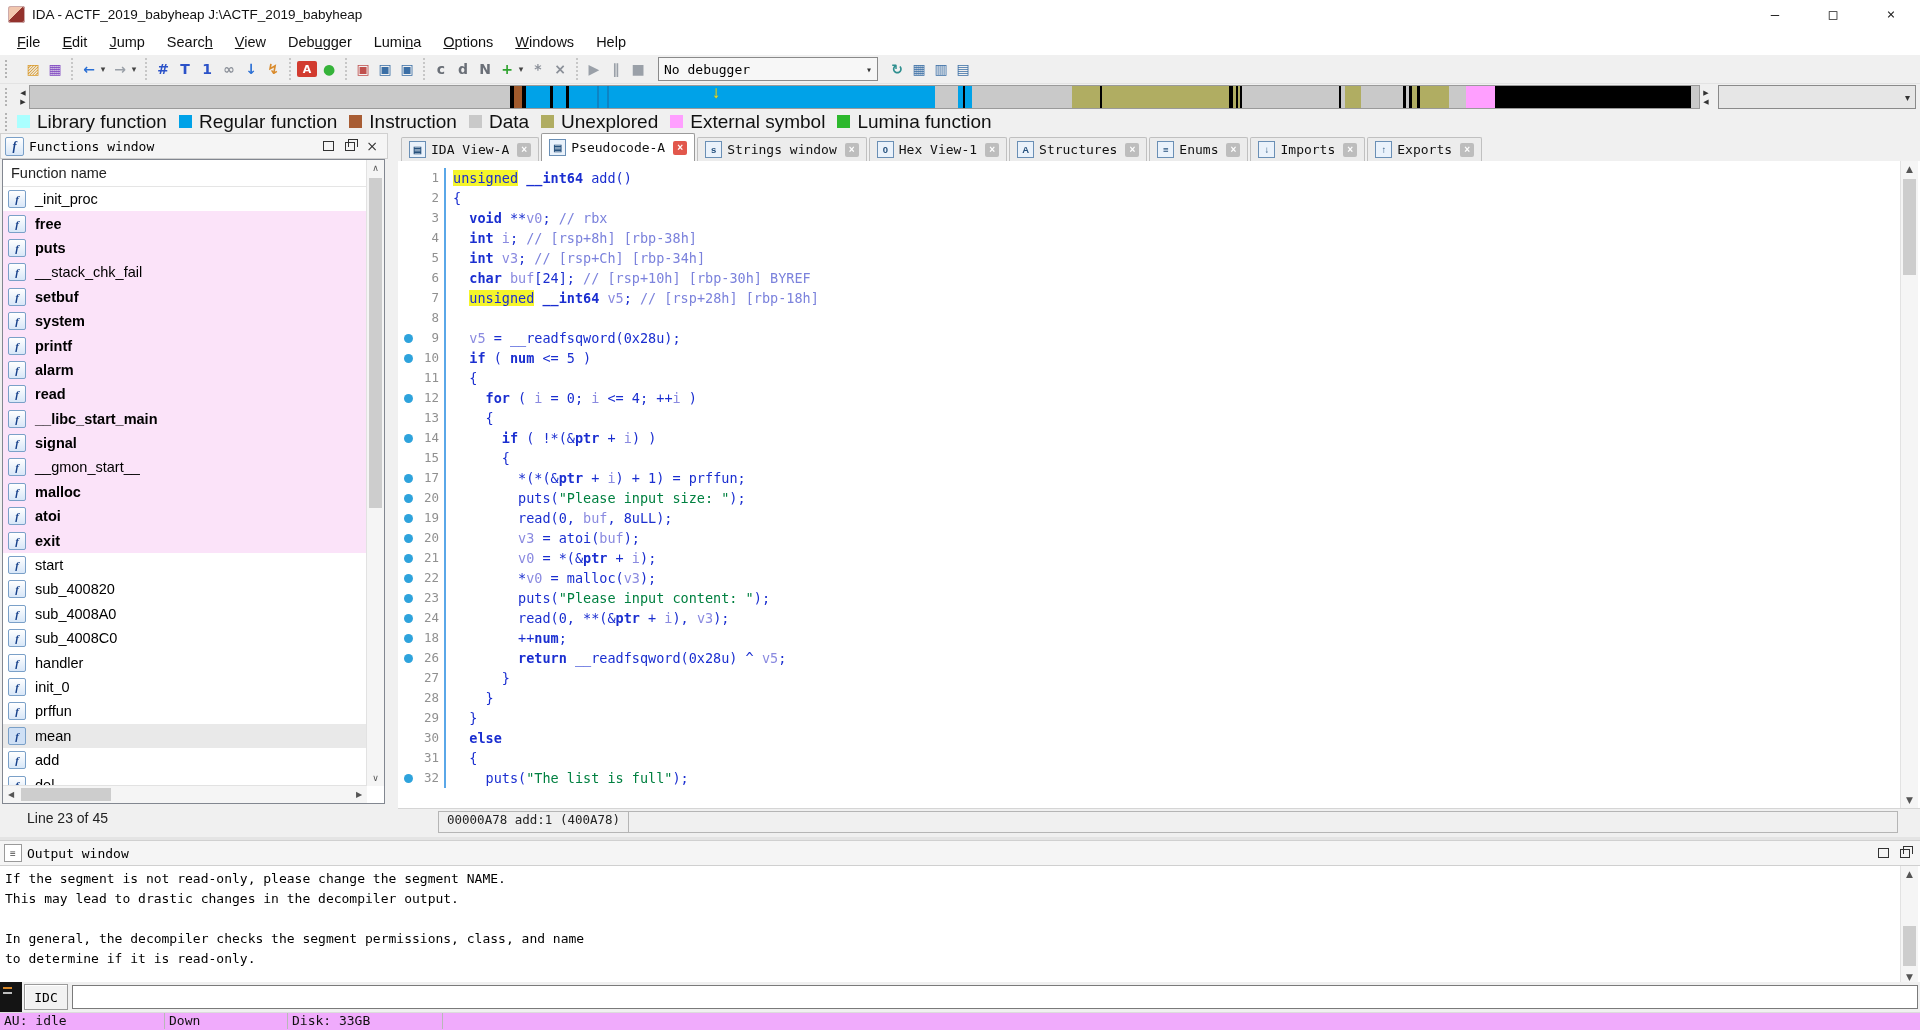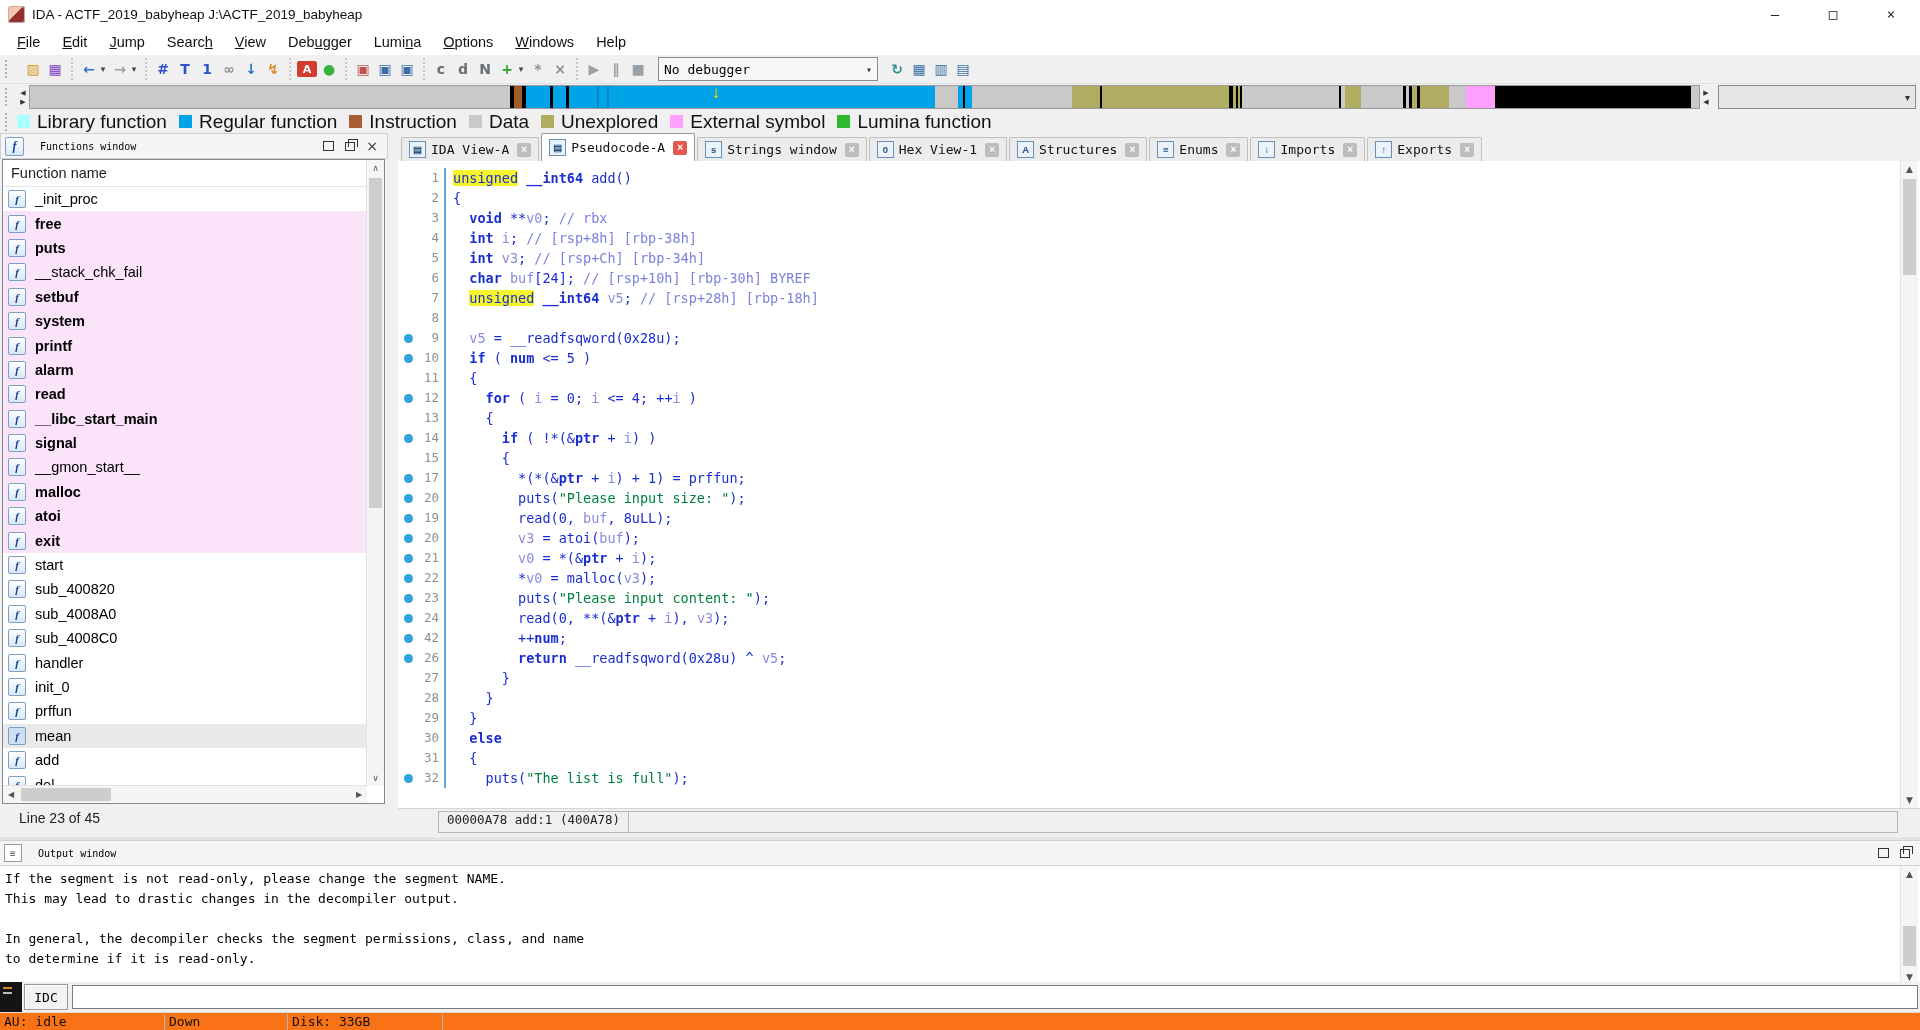--- a/index.html
+++ b/index.html
@@ -46,21 +46,21 @@
     display:flex;align-items:center;justify-content:flex-end}
   .nav-combo span{font-size:10px;color:#333;padding-right:5px}
   
   #legend{position:absolute;left:0;top:110px;width:1920px;height:23px;display:flex;align-items:center;background:#f0f0f0}
   .legend-item{display:flex;align-items:center;margin-right:12px}
   .legend-swatch{width:13px;height:13px;margin-right:7px}
   .legend-label{font-family:Liberation Sans, sans-serif;font-size:19px;color:#111}
   
   .panel-title{height:26px;display:flex;align-items:center;background:#f5f5f5;
     border:1px solid #d0d0d0;box-sizing:border-box;padding:0 4px}
-  .panel-title .pt-label{font-family:"DejaVu Sans Mono",monospace;font-size:10px;color:#000;margin-left:16px}
+  .panel-title .pt-label{font-family:"DejaVu Sans Mono",monospace;font-size:13px;color:#000;margin-left:5px}
   .pt-btns{margin-left:auto;display:flex;align-items:center}
   .pt-btn{width:22px;height:18px;display:flex;align-items:center;justify-content:center;color:#333}
   .pt-max .sq{width:9px;height:8px;border:1px solid #333}
   .pt-float .sq{position:relative;width:8px;height:7px;border:1px solid #333;background:#f5f5f5}
   .pt-float .sq::before{content:"";position:absolute;left:2px;top:-4px;width:8px;height:7px;
     border:1px solid #333;border-bottom:none}
   .pt-close{font-size:14px;font-family:"DejaVu Sans",sans-serif}
   .ficon{width:17px;height:17px;border:1px solid #7aa0c8;background:linear-gradient(#ffffff,#d8e7f8);
     color:#16408a;font:italic bold 12px "Liberation Serif",serif;display:inline-flex;
     align-items:center;justify-content:center;border-radius:2px;flex:0 0 auto}
@@ -73,21 +73,21 @@
   .list-header{height:26px;line-height:26px;padding-left:8px;font-size:14.5px;color:#222;
     border-bottom:1px solid #e5e5e5;background:#fff}
   .rows{position:absolute;left:0;right:17px;top:27px;bottom:17px;overflow:hidden}
   .frow{height:24.4px;display:flex;align-items:center;padding-left:5px;background:#fff}
   .frow.pink{background:#fbe3f9}
   .frow.selected{background:#e9e9e9}
   .frow .ficon{width:16px;height:16px;font-size:11px}
   .frow.selected .ficon{background:#cfe0f5}
   .fname{margin-left:9px;font-size:14.5px;color:#000;white-space:nowrap}
   .fbold .fname{font-weight:bold}
-  .panel-status{position:absolute;left:0;bottom:4px;height:24px;line-height:24px;
+  .panel-status{position:absolute;left:8px;bottom:4px;height:24px;line-height:24px;
     padding-left:19px;font-size:14px;color:#222}
   
   .vscroll{position:absolute;width:17px;background:#f5f5f5;border-left:1px solid #e2e2e2}
   .sb-arrow{position:absolute;left:0;width:17px;height:16px;display:flex;align-items:center;
     justify-content:center;font-size:9px;color:#555;font-family:"DejaVu Sans",sans-serif}
   .sb-top{top:0}.sb-bot{bottom:0}
   .sb-thumb{position:absolute;left:2px;width:13px;background:#cdcdcd}
   .hscroll{position:absolute;left:0;right:17px;bottom:0;height:17px;background:#f5f5f5;border-top:1px solid #e2e2e2}
   .hsb-arrow{position:absolute;top:0;width:16px;height:17px;display:flex;align-items:center;
     justify-content:center;font-size:8px;color:#555}
@@ -134,22 +134,22 @@
   
   #console-row{position:absolute;left:0;top:982px;width:1920px;height:30px;background:#f0f0f0;
     display:flex;align-items:center}
   .ida-black-box{width:22px;height:30px;background:#141414;position:relative;flex:0 0 auto}
   .ida-black-box::before{content:"";position:absolute;left:3px;top:5px;width:9px;height:2px;background:#d8882a}
   .ida-black-box::after{content:"";position:absolute;left:3px;top:10px;width:9px;height:2px;background:#bdbdbd}
   .idc-btn{width:44px;height:26px;margin-left:2px;background:#f2f2f2;border:1px solid #9a9a9a;
     box-shadow:inset 1px 1px 0 #ffffff;font:13px "DejaVu Sans Mono",monospace;color:#000}
   .cli-input{flex:1;height:22px;margin:0 2px 0 4px;border:1px solid #7a7a7a;background:#fff;
     font:13px "DejaVu Sans Mono",monospace;padding:0 4px}
-  #statusbar{position:absolute;left:0;top:1012px;width:1920px;height:18px;background:#f97316;
-    display:flex;align-items:center;border-top:1px solid #dcdcdc;box-sizing:border-box}
+  #statusbar{position:absolute;left:0;top:1012px;width:1920px;height:18px;background:#f0abfc;
+    display:flex;align-items:flex-start;border-top:1px solid #dcdcdc;box-sizing:border-box}
   .sb-seg{font:13px "DejaVu Sans Mono",monospace;color:#111;padding:0 10px 0 4px;
     border-right:1px solid #b8b8b8;height:16px;line-height:16px;white-space:pre}
 </style>
 </head>
 <body>
 
 <div id="titlebar">
   <span class="app-icon"></span>
   <span class="title-text">IDA - ACTF_2019_babyheap J:\ACTF_2019_babyheap</span>
   <div class="win-controls">
@@ -609,21 +609,21 @@
           <span class="cnum">23</span>
           <span class="ctxt"><span class="tk-f">        puts(</span><span class="tk-s">"Please input content: "</span><span class="tk-f">);</span></span>
         </div>
         <div class="cl">
           <span class="cdot on"></span>
           <span class="cnum">24</span>
           <span class="ctxt"><span class="tk-f">        read(0, **(&amp;</span><span class="tk-k">ptr</span><span class="tk-f"> + </span><span class="tk-v">i</span><span class="tk-f">), </span><span class="tk-v">v3</span><span class="tk-f">);</span></span>
         </div>
         <div class="cl">
           <span class="cdot on"></span>
-          <span class="cnum">42</span>
+          <span class="cnum">18</span>
           <span class="ctxt"><span class="tk-f">        ++</span><span class="tk-k">num</span><span class="tk-f">;</span></span>
         </div>
         <div class="cl">
           <span class="cdot on"></span>
           <span class="cnum">26</span>
           <span class="ctxt"><span class="tk-f">        </span><span class="tk-k">return</span><span class="tk-f"> __readfsqword(0x28u) ^ </span><span class="tk-v">v5</span><span class="tk-f">;</span></span>
         </div>
         <div class="cl">
           <span class="cdot"></span>
           <span class="cnum">27</span>

